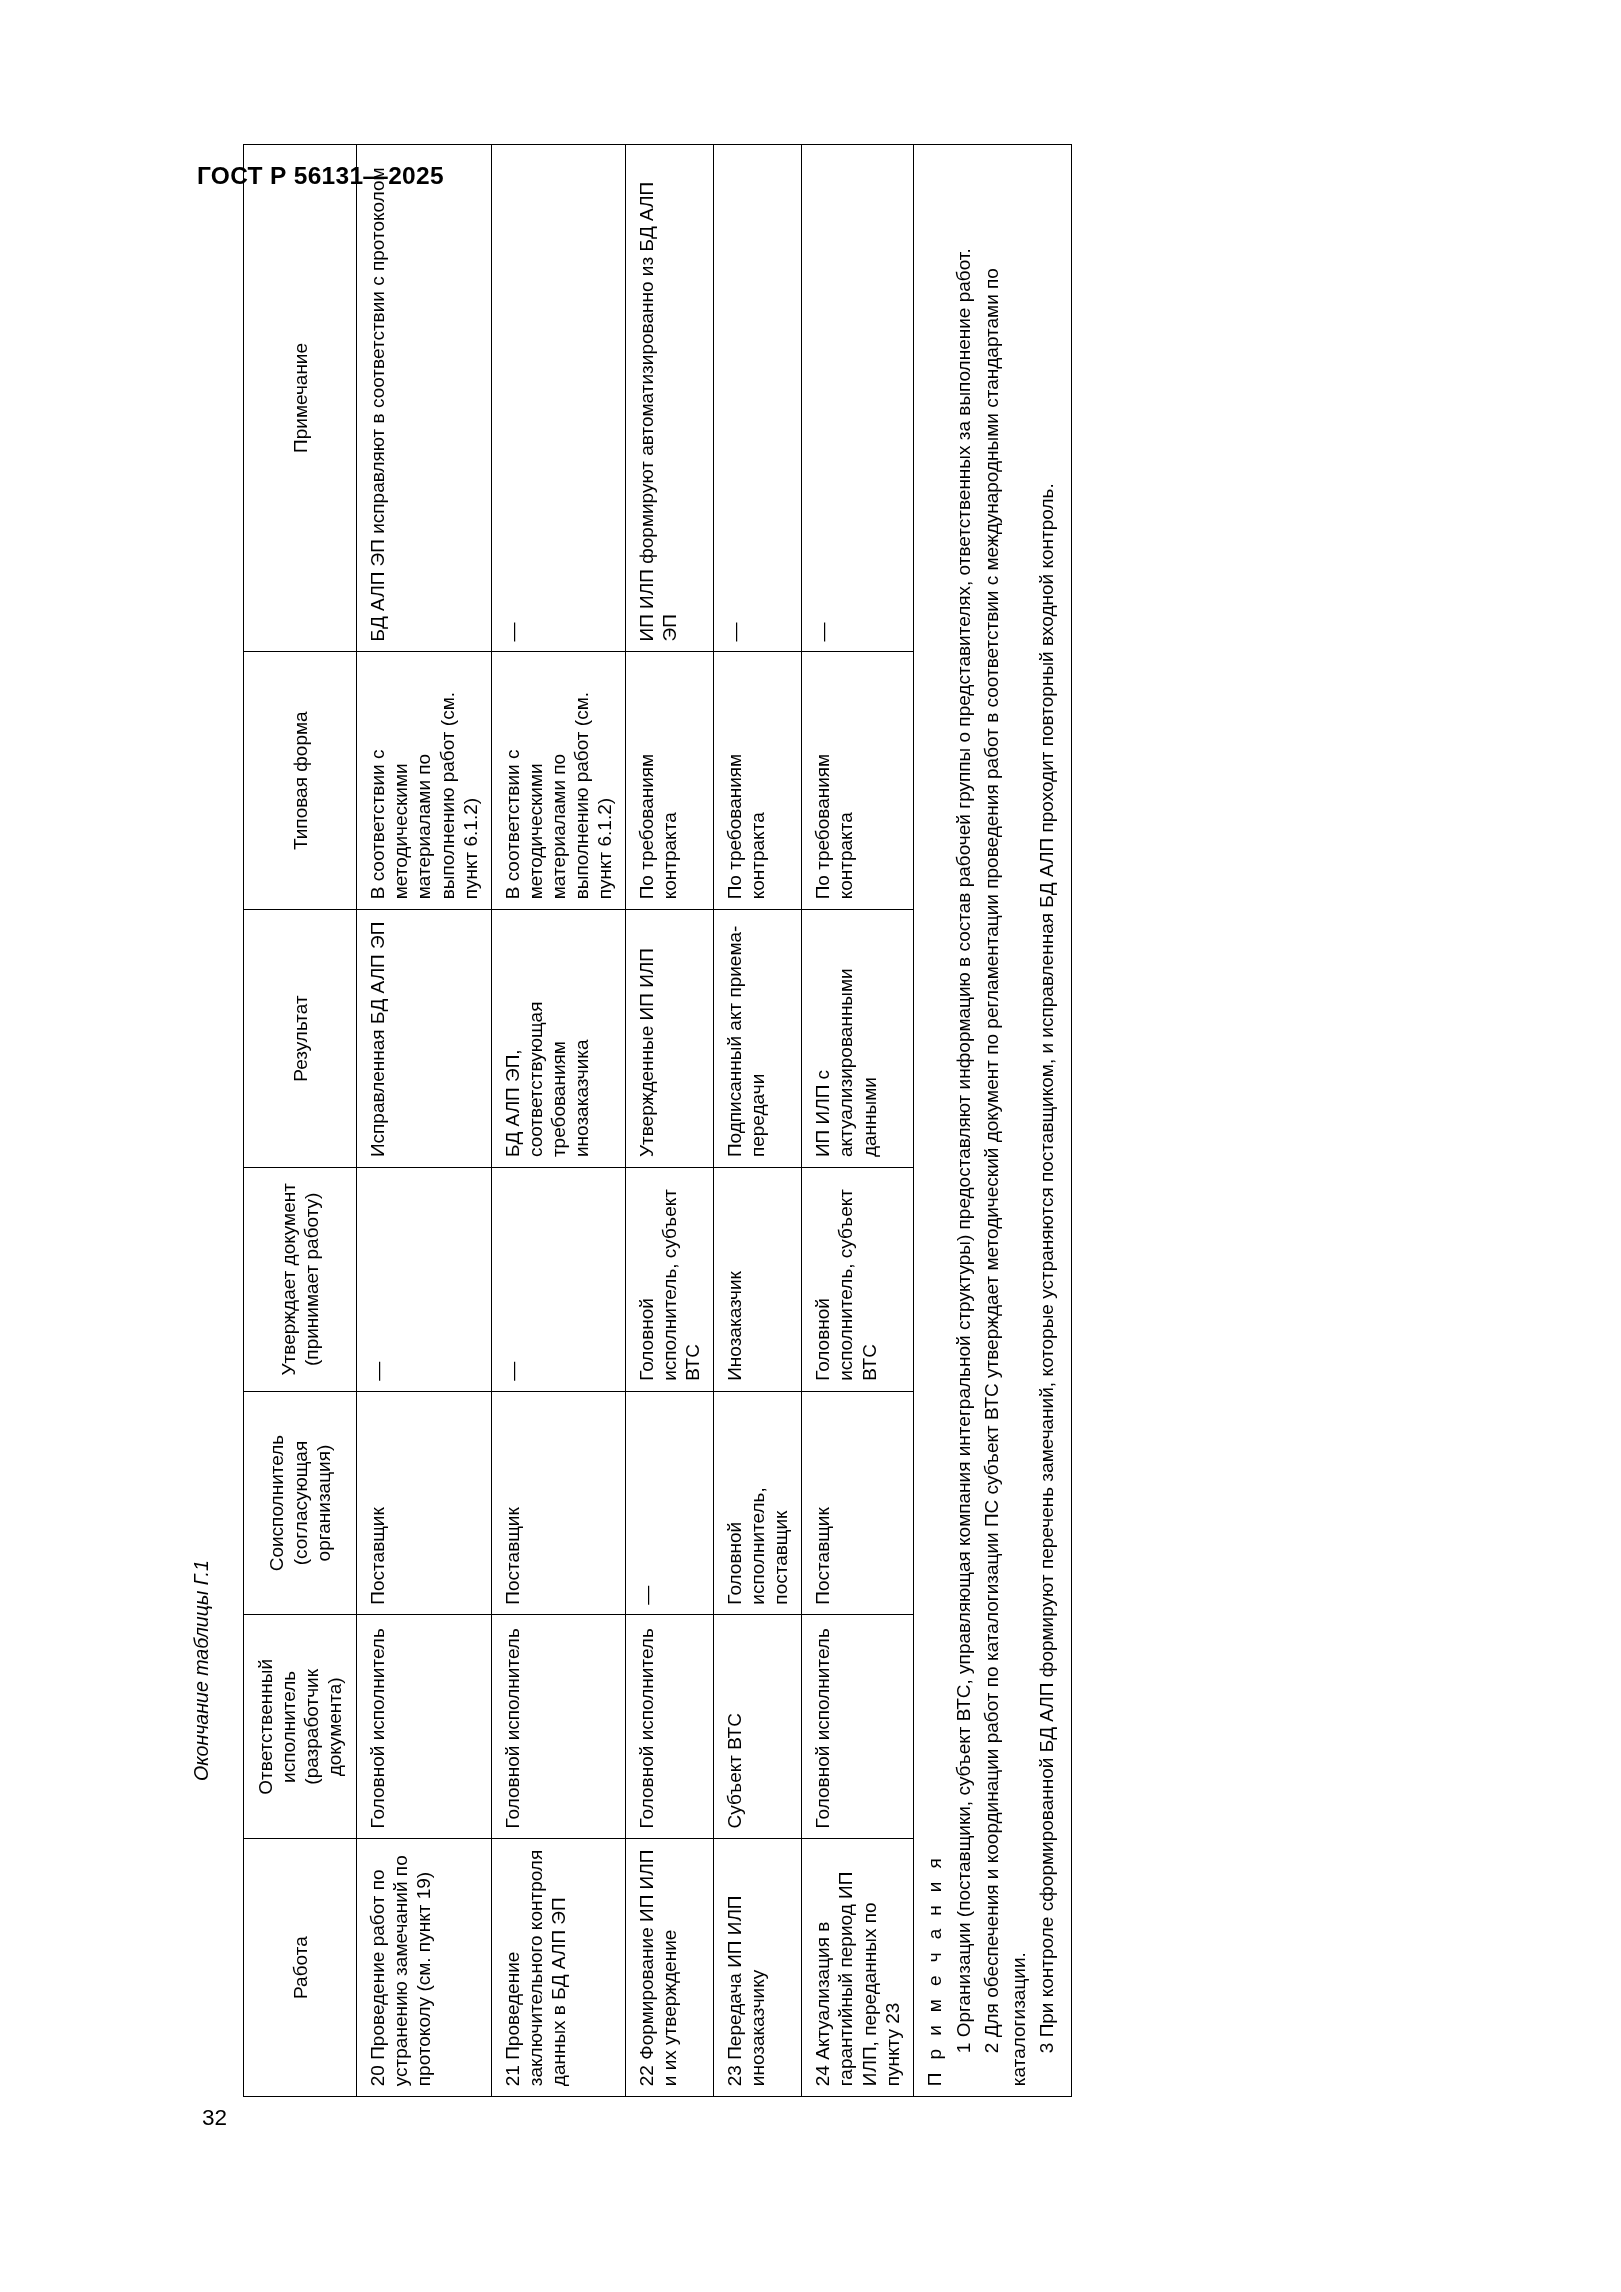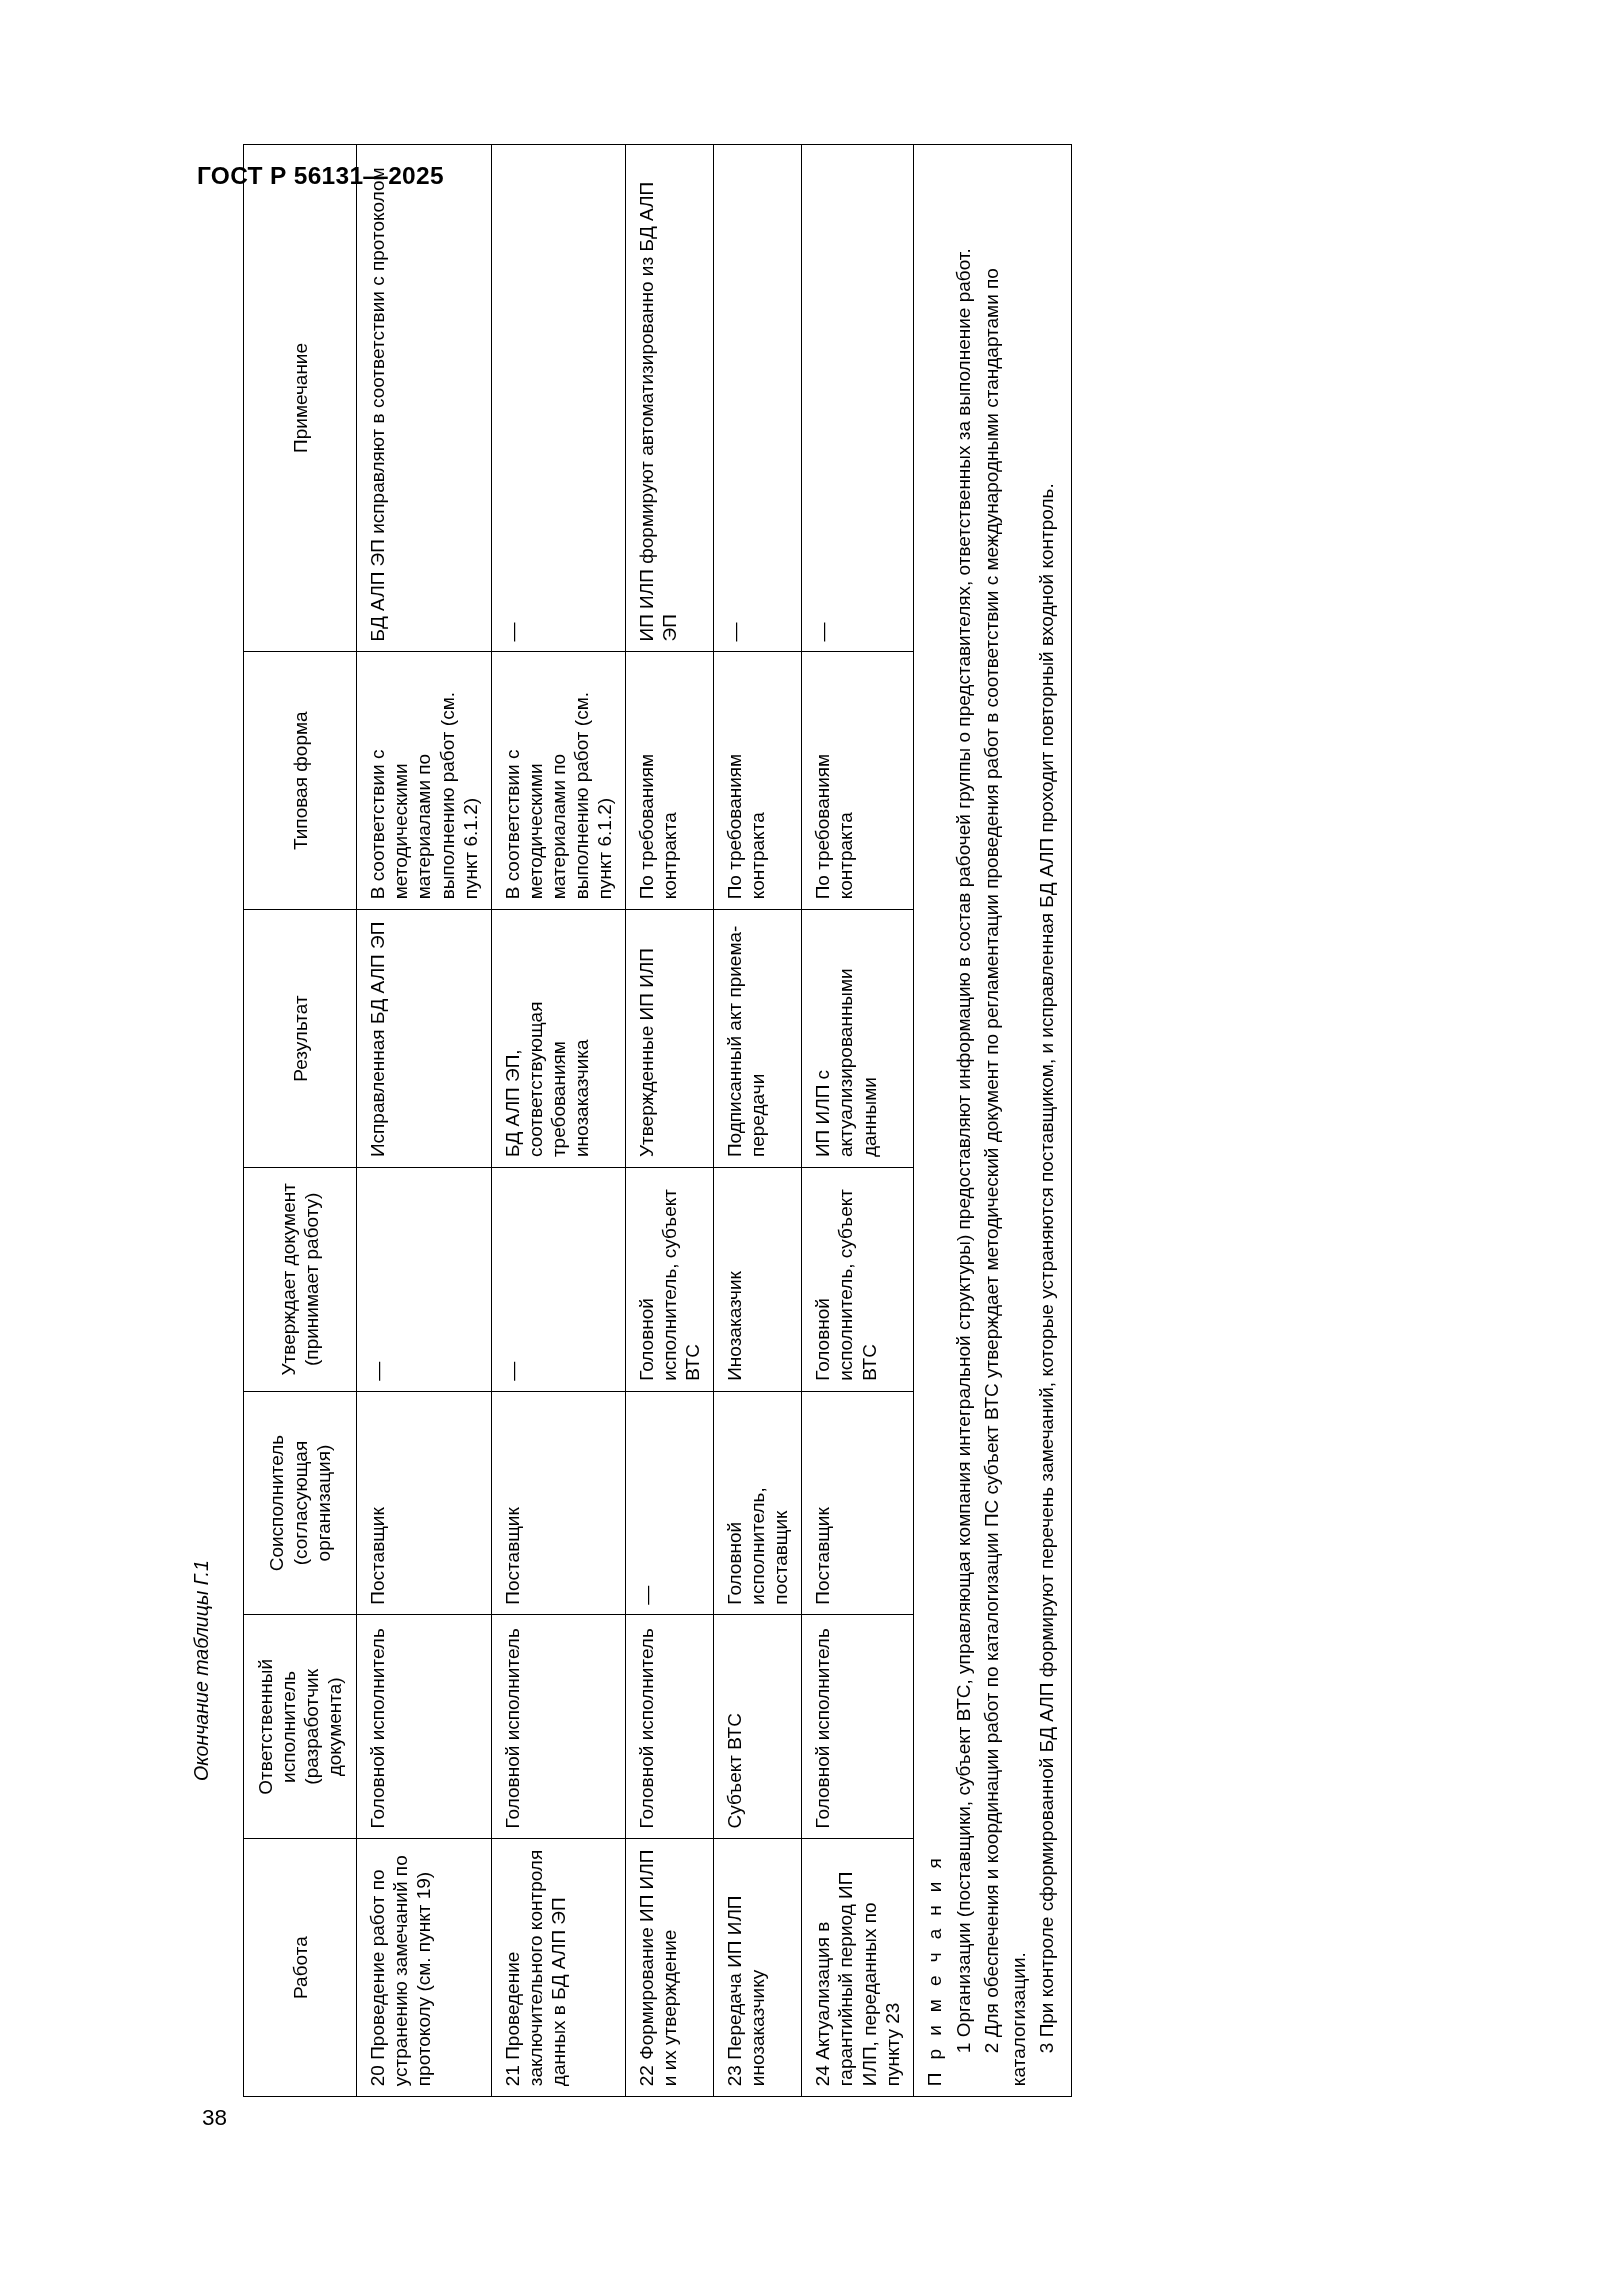--- a/index.html
+++ b/index.html
@@ -105,21 +105,21 @@
 </style>
 </head>
 <body>
 
 <div class="page">
 
   <div class="header-title">ГОСТ Р 56131—2025</div>
 
   <div class="table-caption">Окончание таблицы Г.1</div>
 
-  <div class="page-number">38</div>
+  <div class="page-number">32</div>
 
   <div class="rot-wrap">
     <table class="main">
       <thead>
         <tr>
           <th class="c-work">Работа</th>
           <th class="c-resp">Ответственный исполнитель (разработчик документа)</th>
           <th class="c-co">Соисполнитель (согласующая организация)</th>
           <th class="c-appr">Утверждает документ (принимает работу)</th>
           <th class="c-result">Результат</th>

